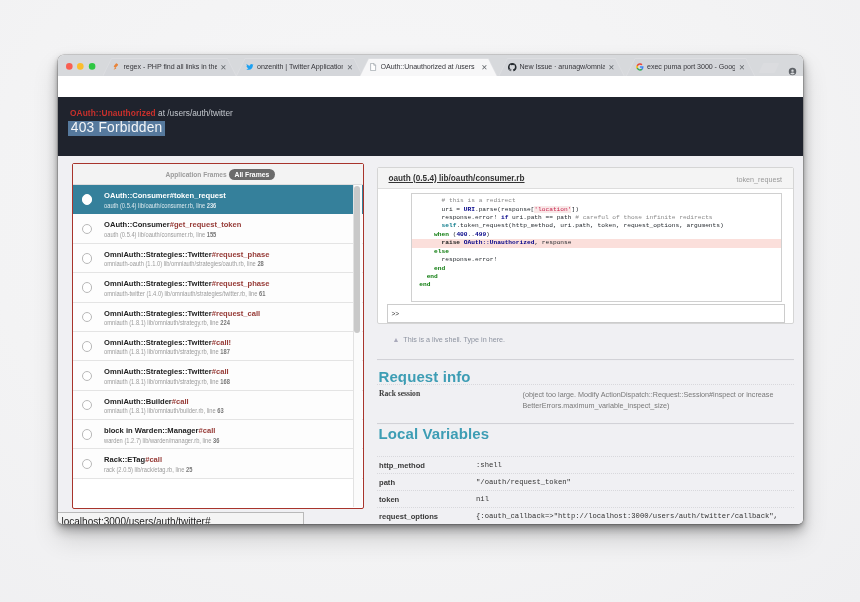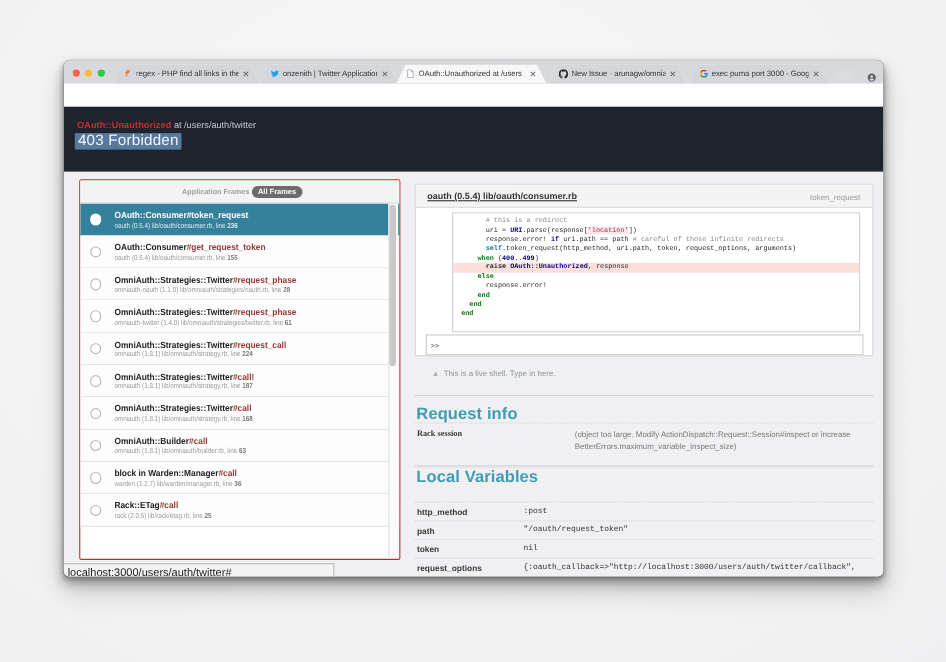--- a/index.html
+++ b/index.html
@@ -356,21 +356,21 @@
 
     <div class="divider" style="top:262.5px;"></div>
     <div class="sect" style="top:271.5px;">Request info</div>
     <div class="rowsep" style="top:287px;"></div>
     <div class="lbl" style="top:292.5px;font-family:Liberation Serif, serif;">Rack session</div>
     <div class="val" style="top:292.5px; width:262px; line-height:11px;">(object too large. Modify ActionDispatch::Request::Session#inspect or increase BetterErrors.maximum_variable_inspect_size)</div>
     <div class="divider" style="top:326.5px;"></div>
     <div class="sect" style="top:328px;">Local Variables</div>
     <div class="rowsep" style="top:359.5px;"></div>
     <div class="lbl" style="top:364px;">http_method</div>
-    <div class="valmono" style="top:364.5px;">:post</div>
+    <div class="valmono" style="top:364.5px;">:shell</div>
     <div class="rowsep" style="top:376px;"></div>
     <div class="lbl" style="top:381px;">path</div>
     <div class="valmono" style="top:381.5px;">"/oauth/request_token"</div>
     <div class="rowsep" style="top:393px;"></div>
     <div class="lbl" style="top:398px;">token</div>
     <div class="valmono" style="top:398.5px;">nil</div>
     <div class="rowsep" style="top:410px;"></div>
     <div class="lbl" style="top:415px;">request_options</div>
     <div class="valmono" style="top:415.5px;">{:oauth_callback=&gt;"http://localhost:3000/users/auth/twitter/callback",</div>
   </div>

